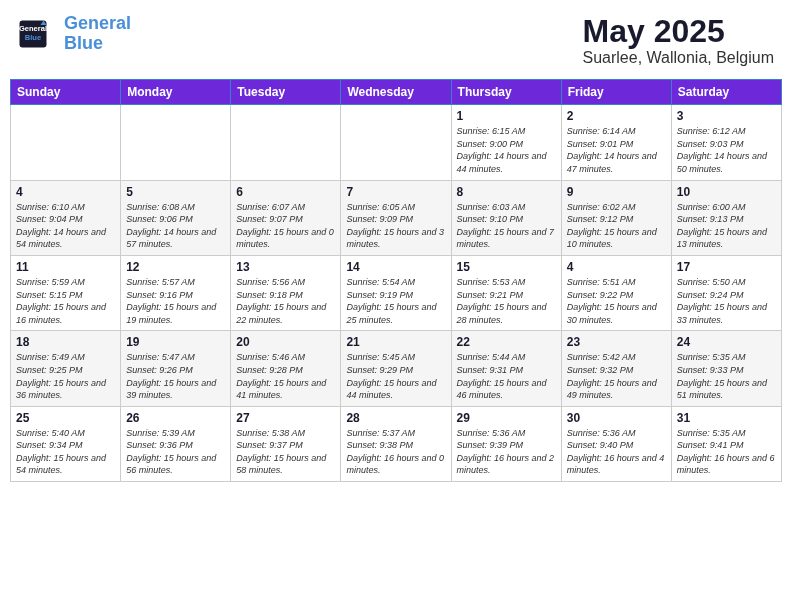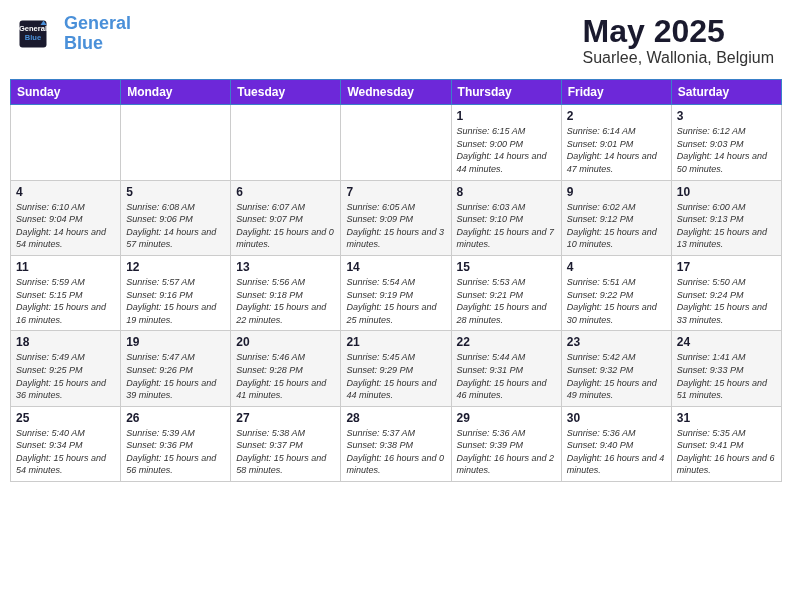--- a/index.html
+++ b/index.html
@@ -292,21 +292,21 @@
         </td>
         <td>
           <div class="day-num">23</div>
           <div class="day-info">Sunrise: 5:42 AM
 Sunset: 9:32 PM
 Daylight: 15 hours
 and 49 minutes.</div>
         </td>
         <td>
           <div class="day-num">24</div>
-          <div class="day-info">Sunrise: 1:41 AM
+          <div class="day-info">Sunrise: 5:35 AM
 Sunset: 9:33 PM
 Daylight: 15 hours
 and 51 minutes.</div>
         </td>
       </tr>
       <tr>
         <td>
           <div class="day-num">25</div>
           <div class="day-info">Sunrise: 5:40 AM
 Sunset: 9:34 PM

